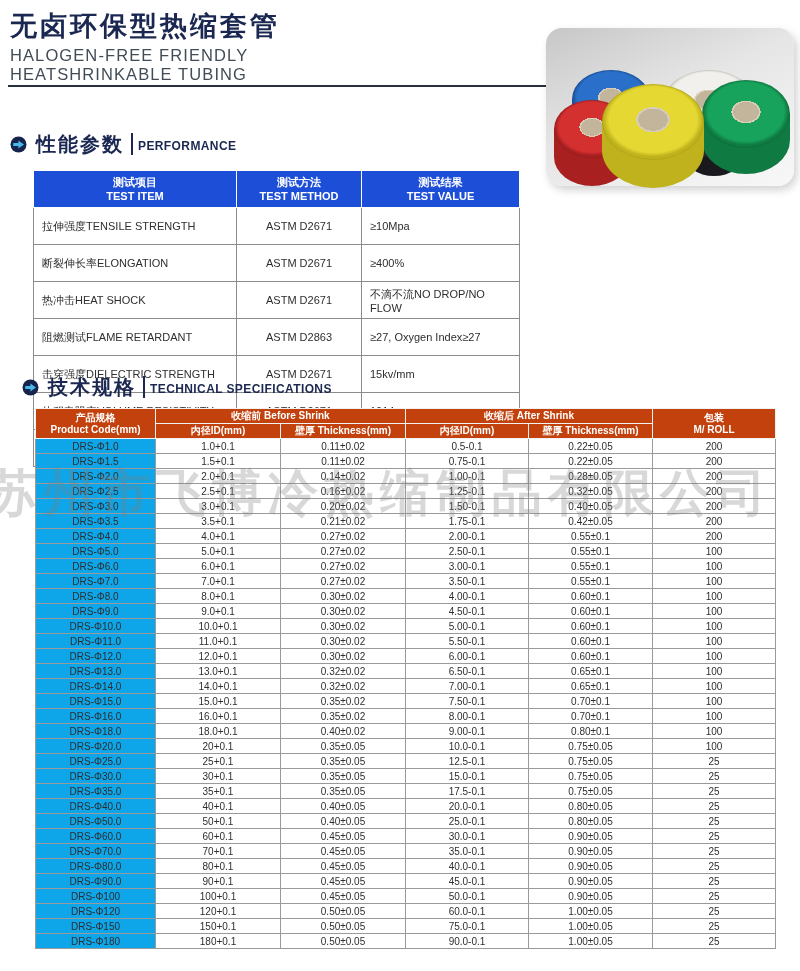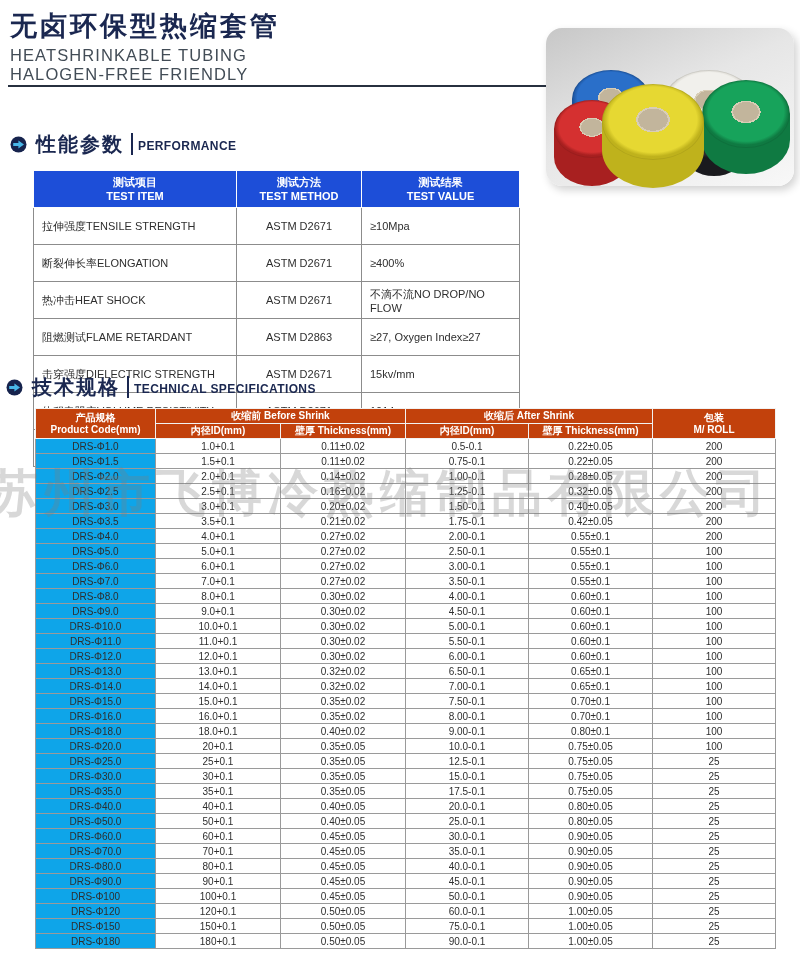--- a/index.html
+++ b/index.html
@@ -29,21 +29,21 @@
   .roll .wall { position:absolute; left:0; }
   .roll .bottom,.roll .face { position:absolute; left:0; width:100%; border-radius:50%; }
 
   
   .section { position:absolute; display:flex; align-items:flex-end; }
   .sec-icon { width:17px; height:17px; margin:0 9px 2px 0; flex:none; }
   .sec-cn { font-size:20px; font-weight:bold; color:#1a2750; letter-spacing:2px; line-height:21px; }
   .sec-bar { width:2px; height:22px; background:#1a2750; margin:0 5px 0 7px; flex:none; }
   .sec-en { font-size:12px; font-weight:bold; color:#1a2750; letter-spacing:0.4px; padding-bottom:2px; }
   #perf-section { left:10px; top:133px; }
-  #spec-section { left:6px; top:376px; }
+  #spec-section { left:22px; top:376px; }
 
   
   table { border-collapse:collapse; table-layout:fixed; }
   th,td { overflow:hidden; }
 
   #perf-table { position:absolute; left:33px; top:170px; width:486px; }
   #perf-table th {
     background:#1d4ed8; color:#fff; font-size:11px; font-weight:bold;
     height:36px; border:1px solid #fdfdfd; line-height:14px; padding:0;
   }
@@ -71,22 +71,22 @@
     color:rgba(125,125,125,0.30); z-index:5; pointer-events:none;
   }
 </style>
 </head>
 <body>
 
 <div class="page">
 
   <div class="title">无卤环保型热缩套管</div>
   <div class="subtitle">
+    <div>HALOGEN-FREE FRIENDLY</div>
     <div>HEATSHRINKABLE TUBING</div>
-    <div>HALOGEN-FREE FRIENDLY</div>
   </div>
   <div class="rule"></div>
 
   <div class="photo" id="photo-box">
       <div class="roll" style="left: 118px; top: 42px; width: 90px; height: 88px; z-index: 1;">
         <div class="bottom" style="top: 24px; height: 64px; background: rgb(211, 209, 201);"></div>
         <div class="wall" style="top: 32px; width: 90px; height: 24px; background: rgb(211, 209, 201);"></div>
         <div class="face" style="top: 0px; height: 64px; background: radial-gradient(50% 50% at 50% 47%, rgb(194, 181, 156) 0px, rgb(194, 181, 156) 29%, rgb(216, 205, 182) 29%, rgb(216, 205, 182) 33%, rgb(241, 240, 236) 33%, rgb(241, 240, 236) 86%, rgb(211, 209, 201) 97%); box-shadow: rgba(0, 0, 0, 0.08) 0px 0px 0px 1px inset;"></div>
       </div>
       <div class="roll" style="left: 26px; top: 42px; width: 78px; height: 80px; z-index: 2;">

